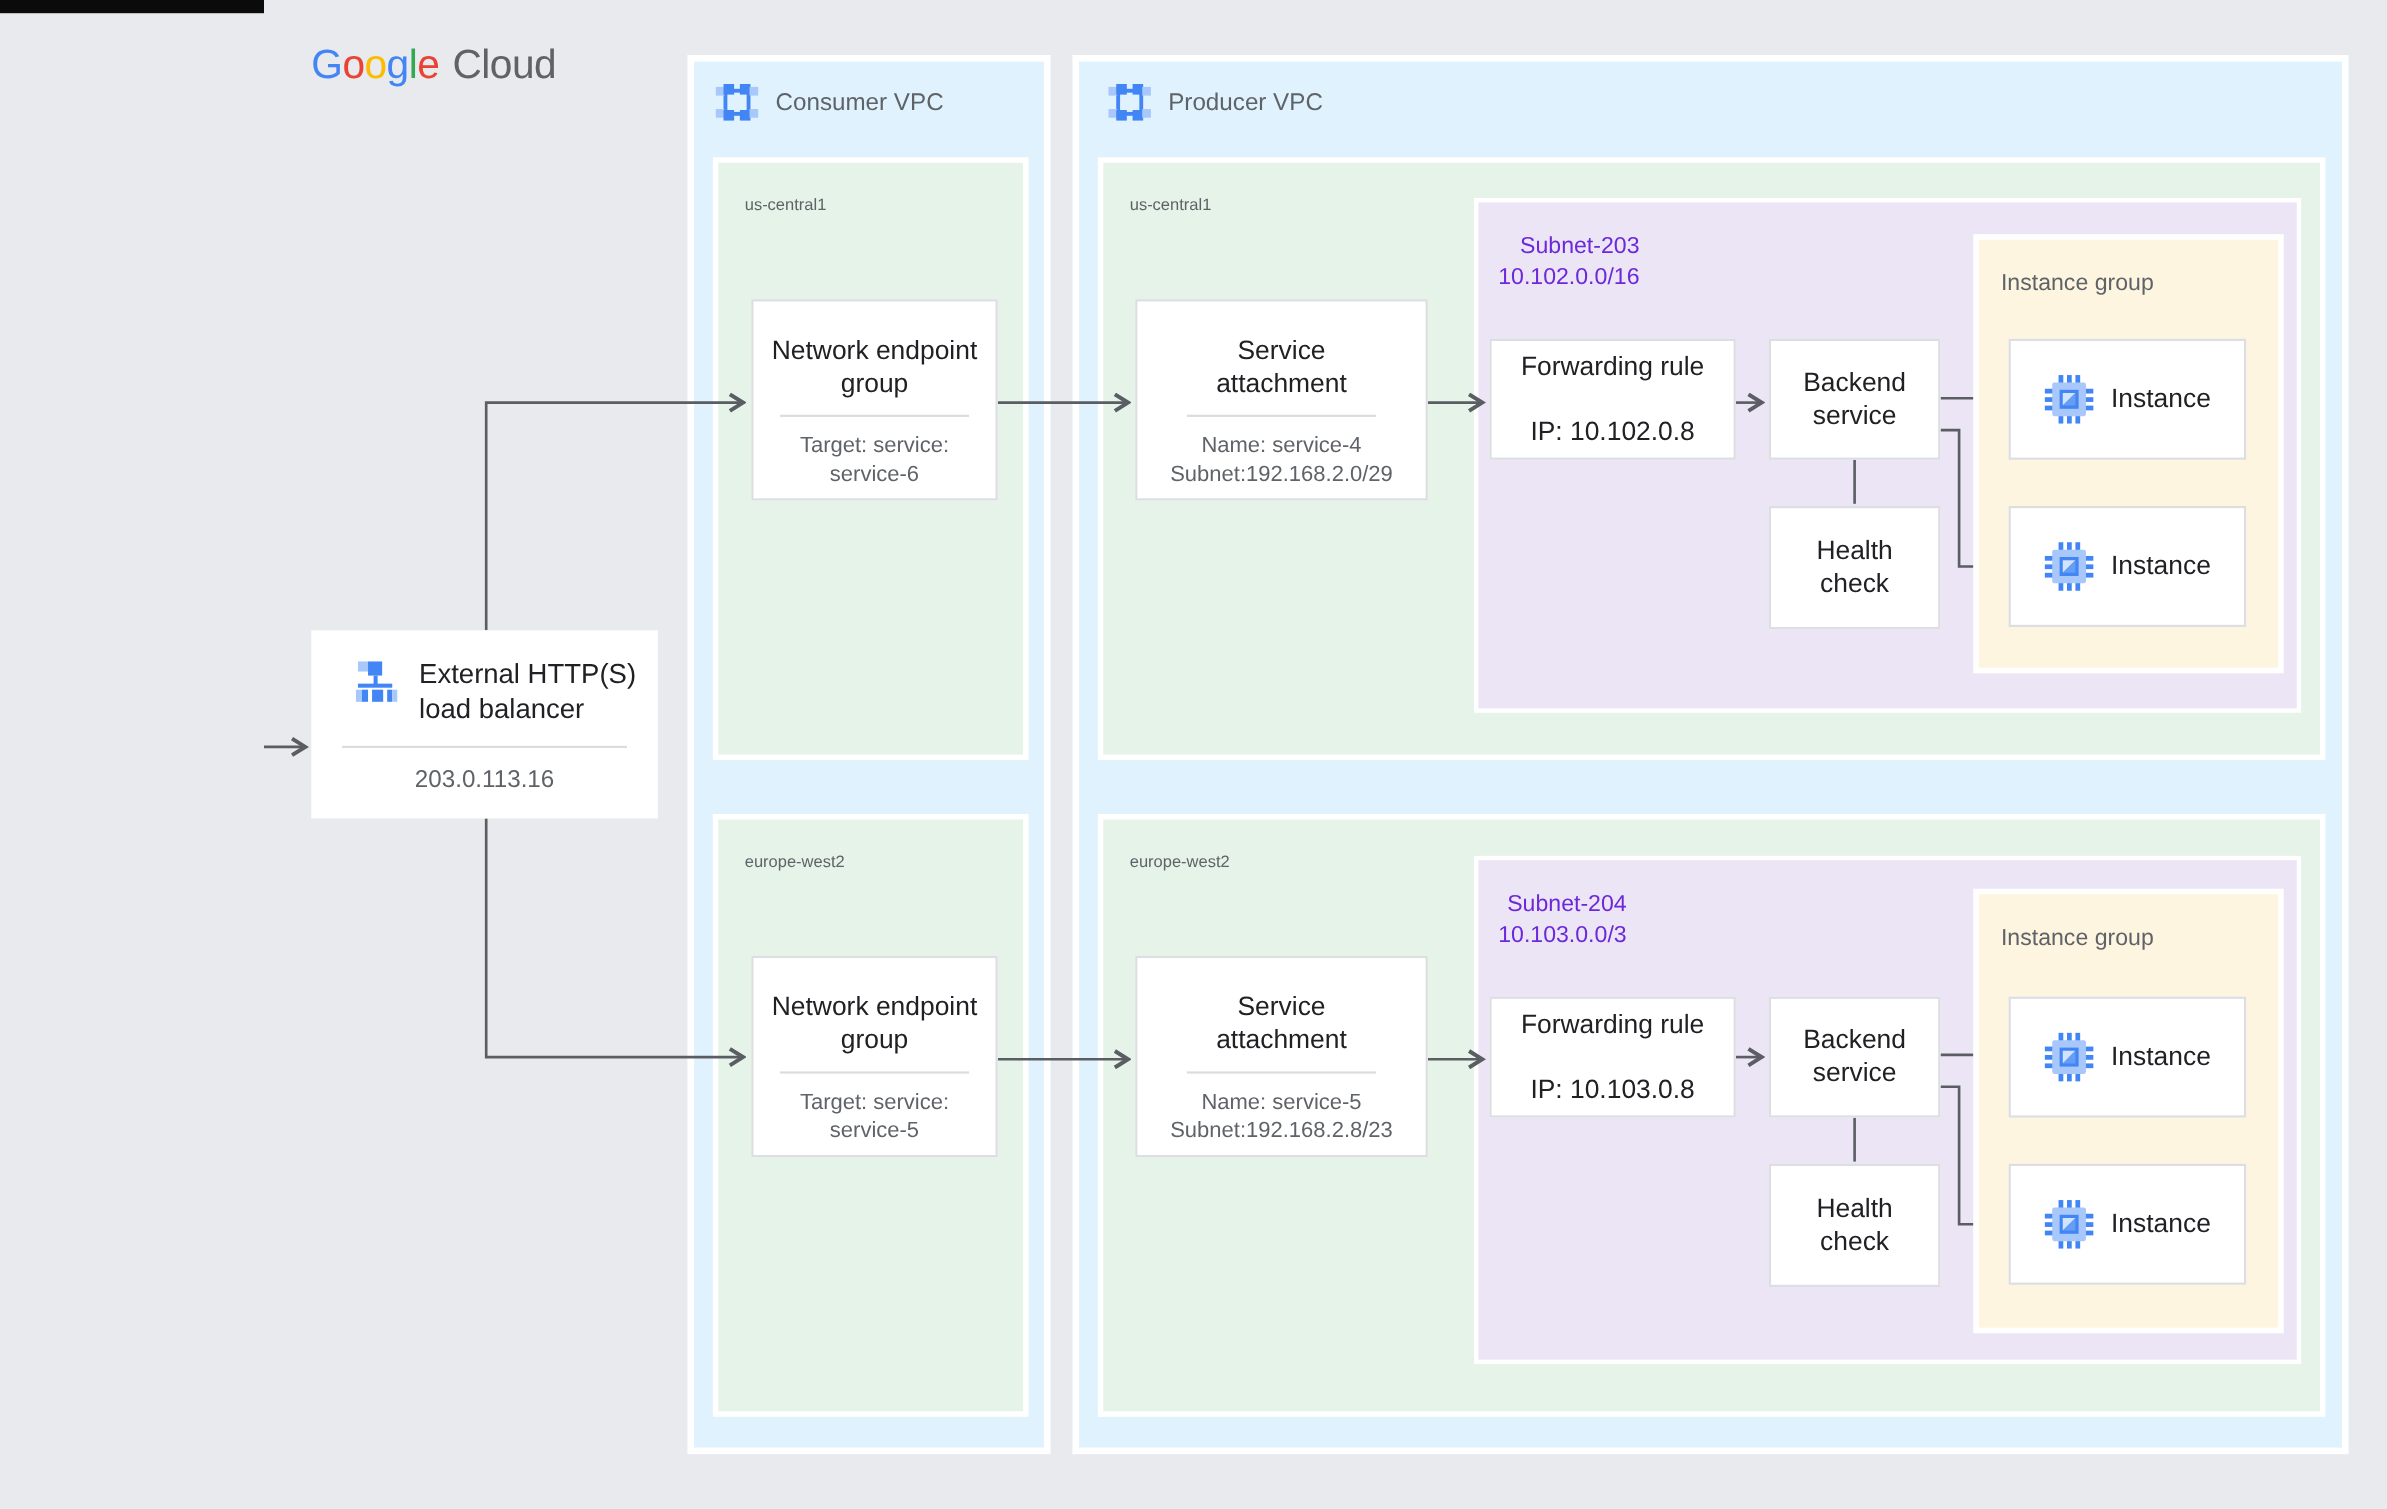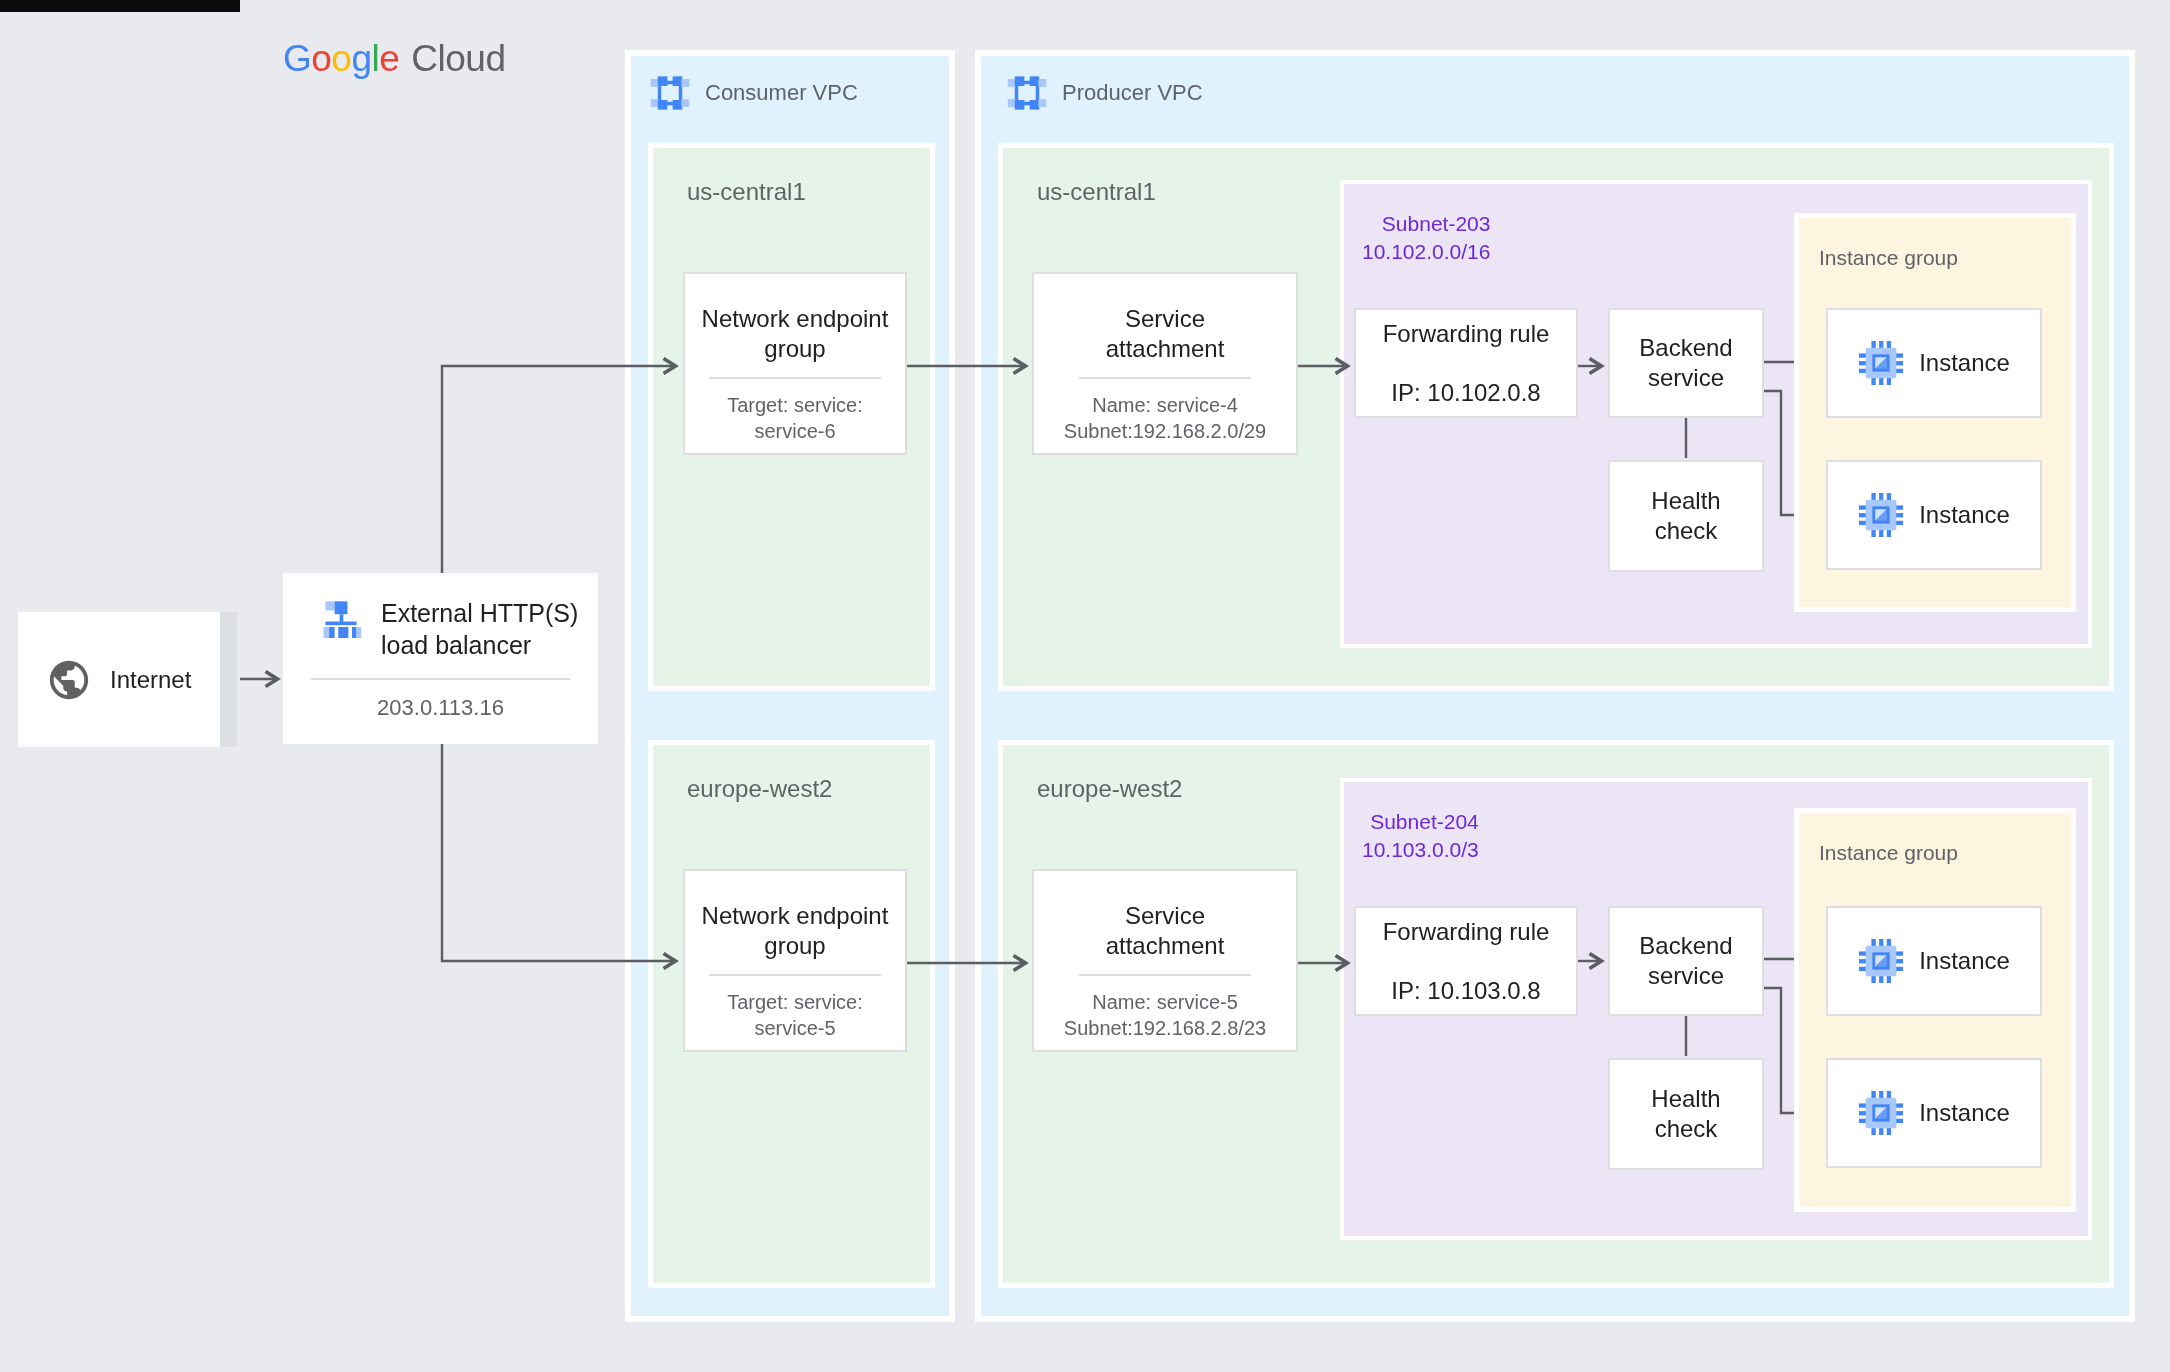--- a/index.html
+++ b/index.html
@@ -40,21 +40,21 @@
 
   
   .vpc{background:#DFF2FD; border:6px solid #fff;}
   .vpc-consumer{left:625px; top:50px; width:330px; height:1272px;}
   .vpc-producer{left:975px; top:50px; width:1160px; height:1272px;}
   .vpc-header{position:absolute; left:18px; top:16px; display:flex; align-items:center; gap:14px;}
   .vpc-header .lbl{font-size:22px; color:#5F6368;}
 
   
   .region{background:#E5F3E9; border:5px solid #fff;}
-  .region-label{position:absolute; left:34px; top:30px; font-size:24px; color:#5F6368;}
+  .region-label{position:absolute; left:24px; top:30px; font-size:15px; color:#5F6368;}
 
   .c-region-a{left:648px; top:143px; width:287px; height:548px;}
   .c-region-b{left:648px; top:740px; width:287px; height:548px;}
   .p-region-a{left:998px; top:143px; width:1116px; height:548px;}
   .p-region-b{left:998px; top:740px; width:1116px; height:548px;}
 
   
   .infobox{padding-top:18px;}
   .infobox .title{max-width:200px; margin:12px auto;}
   .infobox .divider{width:172px; margin:13px auto;}
@@ -175,26 +175,20 @@
     <path d="M1764,391 H1781 V515 H1817" marker-end="url(#arr)"></path>
     <path d="M1686,418 V458"></path>
     <path d="M907,963 H1024" marker-end="url(#arr)"></path>
     <path d="M1298,963 H1346" marker-end="url(#arr)"></path>
     <path d="M1578,961 H1600" marker-end="url(#arr)"></path>
     <path d="M1764,959 H1817" marker-end="url(#arr)"></path>
     <path d="M1764,988 H1781 V1113 H1817" marker-end="url(#arr)"></path>
     <path d="M1686,1016 V1056"></path>
   </svg>
 
-  <div class="abs internet z4">
-    <svg width="46" height="46">
-        <use href="#sym-globe"></use>
-      </svg>
-    <span class="lbl">Internet</span>
-  </div>
 
   <div class="abs lb z4">
     <svg class="icon" width="44" height="41">
         <use href="#sym-lb"></use>
       </svg>
     <div class="t">
       <div>External HTTP(S)</div>
       <div>load balancer</div>
     </div>
     <div class="divider"></div>

